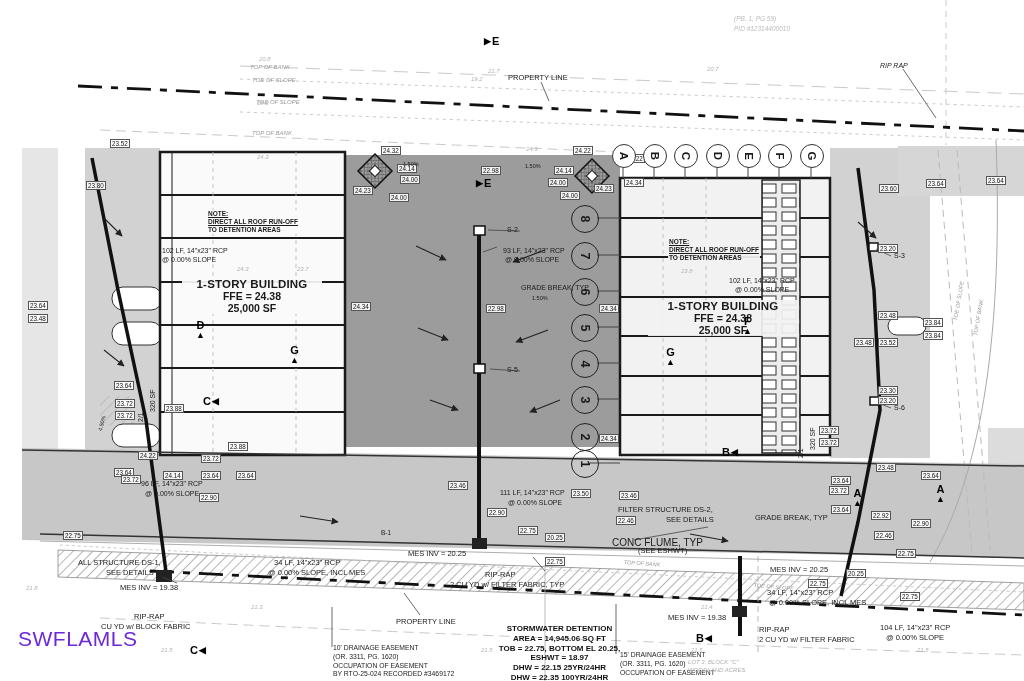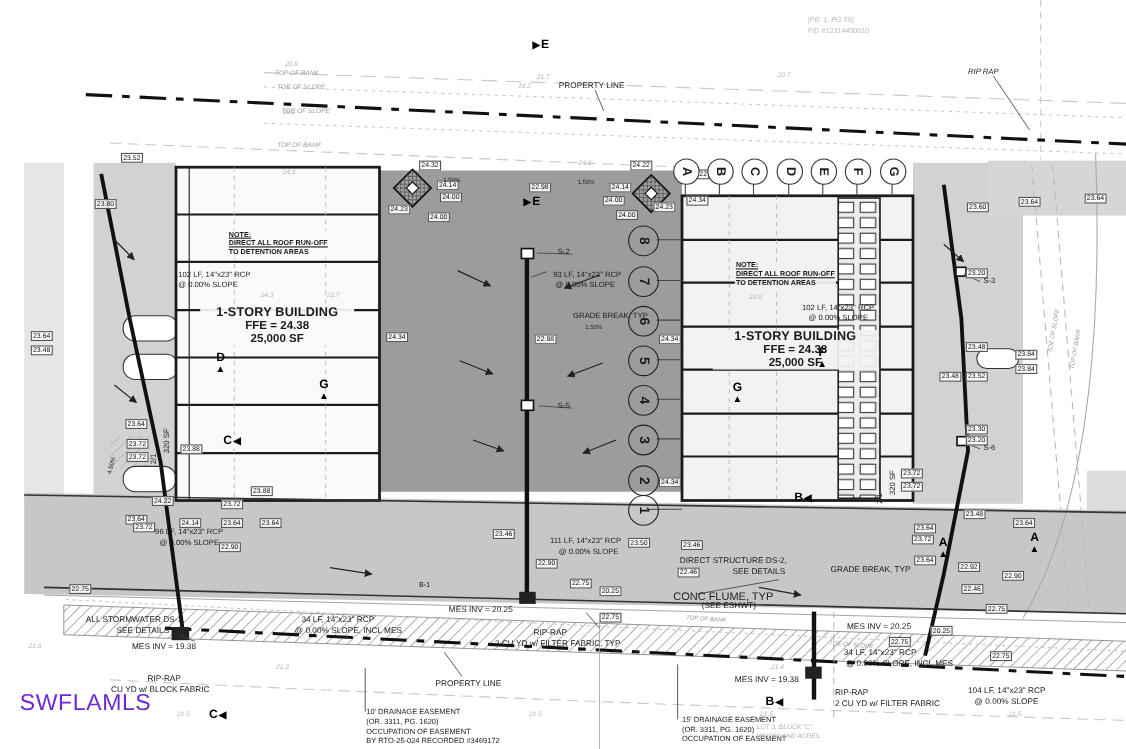--- a/index.html
+++ b/index.html
@@ -196,20 +196,28 @@
     <div class="ul">DIRECT ALL ROOF RUN-OFF</div>
     <div>TO DETENTION AREAS</div>
   </div>
 
   <div class="bldg-label" style="left:648px;top:300px;width:150px;background:rgba(242,242,242,.92)">
     <div class="bt">1-STORY BUILDING</div>
     <div class="bf">FFE = 24.38</div>
     <div class="bf">25,000 SF</div>
   </div>
 
+  <div class="sw">
+    <div>STORMWATER DETENTION</div>
+    <div>AREA = 14,945.06 SQ FT</div>
+    <div>TOB = 22.75, BOTTOM EL 20.25,</div>
+    <div>ESHWT = 18.97</div>
+    <div>DHW = 22.15 25YR/24HR</div>
+    <div>DHW = 22.35 100YR/24HR</div>
+  </div>
 
   <div class="ease" style="left:333px;top:644px">
     <div>10' DRAINAGE EASEMENT</div>
     <div>(OR. 3311, PG. 1620)</div>
     <div>OCCUPATION OF EASEMENT</div>
     <div>BY RTO-25-024 RECORDED #3469172</div>
   </div>
 
   <div class="ease" style="left:620px;top:651px">
     <div>15' DRAINAGE EASEMENT</div>
@@ -323,30 +331,30 @@
       <div class="an" style="left: 532px; top: 295px; font-size: 5.5px;">1.50%</div>
       <div class="an" style="left: 507px; top: 366px; font-size: 7px;">S-5</div>
       <div class="an" style="left: 729px; top: 277px; font-size: 7px;">102 LF, 14"x23" RCP</div>
       <div class="an" style="left: 735px; top: 286px; font-size: 7px;">@ 0.00% SLOPE</div>
       <div class="an" style="left: 894px; top: 252px; font-size: 7px;">S-3</div>
       <div class="an" style="left: 894px; top: 404px; font-size: 7px;">S-6</div>
       <div class="an" style="left: 141px; top: 480px; font-size: 7px;">96 LF, 14"x23" RCP</div>
       <div class="an" style="left: 145px; top: 490px; font-size: 7px;">@ 0.00% SLOPE</div>
       <div class="an" style="left: 500px; top: 489px; font-size: 7px;">111 LF, 14"x23" RCP</div>
       <div class="an" style="left: 508px; top: 499px; font-size: 7px;">@ 0.00% SLOPE</div>
-      <div class="an" style="left: 618px; top: 506px; font-size: 7.5px;">DIRECT STRUCTURE DS-2,</div>
+      <div class="an" style="left: 618px; top: 506px; font-size: 7.5px;">FILTER STRUCTURE DS-2,</div>
       <div class="an" style="left: 666px; top: 516px; font-size: 7.5px;">SEE DETAILS</div>
       <div class="an" style="left: 755px; top: 514px; font-size: 7.5px;">GRADE BREAK, TYP</div>
       <div class="an" style="left: 612px; top: 537px; font-size: 10px;">CONC FLUME, TYP</div>
       <div class="an" style="left: 638px; top: 547px; font-size: 7.5px;">(SEE ESHWT)</div>
       <div class="an" style="left: 408px; top: 550px; font-size: 7.5px;">MES INV = 20.25</div>
       <div class="an" style="left: 485px; top: 571px; font-size: 7.5px;">RIP-RAP</div>
       <div class="an" style="left: 450px; top: 581px; font-size: 7.5px;">2 CU YD w/ FILTER FABRIC, TYP</div>
       <div class="an" style="left: 396px; top: 618px; font-size: 7.5px;">PROPERTY LINE</div>
-      <div class="an" style="left: 78px; top: 559px; font-size: 7.5px;">ALL STORMWATER DS-1,</div>
+      <div class="an" style="left: 78px; top: 559px; font-size: 7.5px;">ALL STRUCTURE DS-1,</div>
       <div class="an" style="left: 106px; top: 569px; font-size: 7.5px;">SEE DETAILS</div>
       <div class="an" style="left: 274px; top: 559px; font-size: 7.5px;">34 LF, 14"x23" RCP</div>
       <div class="an" style="left: 268px; top: 569px; font-size: 7.5px;">@ 0.00% SLOPE, INCL MES</div>
       <div class="an" style="left: 120px; top: 584px; font-size: 7.5px;">MES INV = 19.38</div>
       <div class="an" style="left: 134px; top: 613px; font-size: 7.5px;">RIP-RAP</div>
       <div class="an" style="left: 101px; top: 623px; font-size: 7.5px;">CU YD w/ BLOCK FABRIC</div>
       <div class="an" style="left: 668px; top: 614px; font-size: 7.5px;">MES INV = 19.38</div>
       <div class="an" style="left: 770px; top: 566px; font-size: 7.5px;">MES INV = 20.25</div>
       <div class="an" style="left: 767px; top: 589px; font-size: 7.5px;">34 LF, 14"x23" RCP</div>
       <div class="an" style="left: 769px; top: 599px; font-size: 7.5px;">@ 0.00% SLOPE, INCL MES</div>

